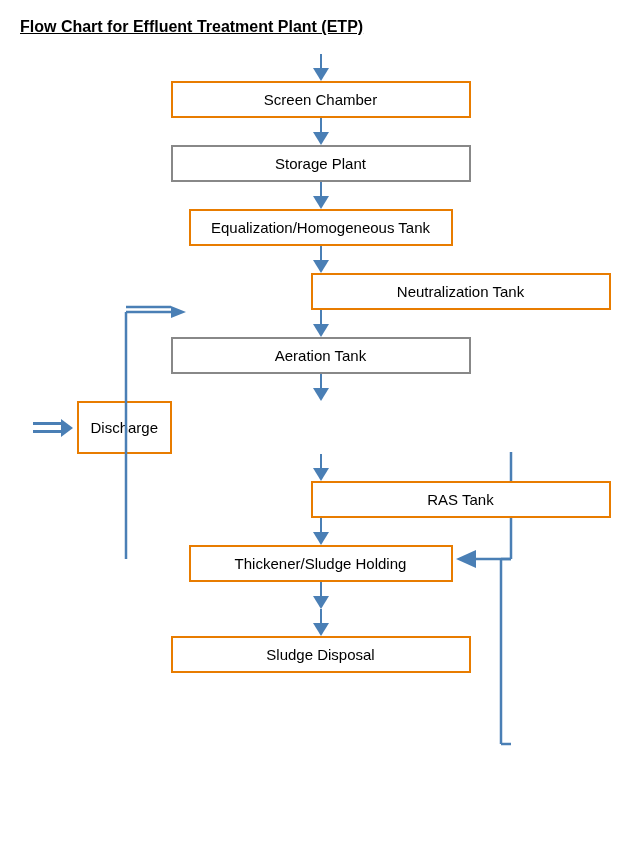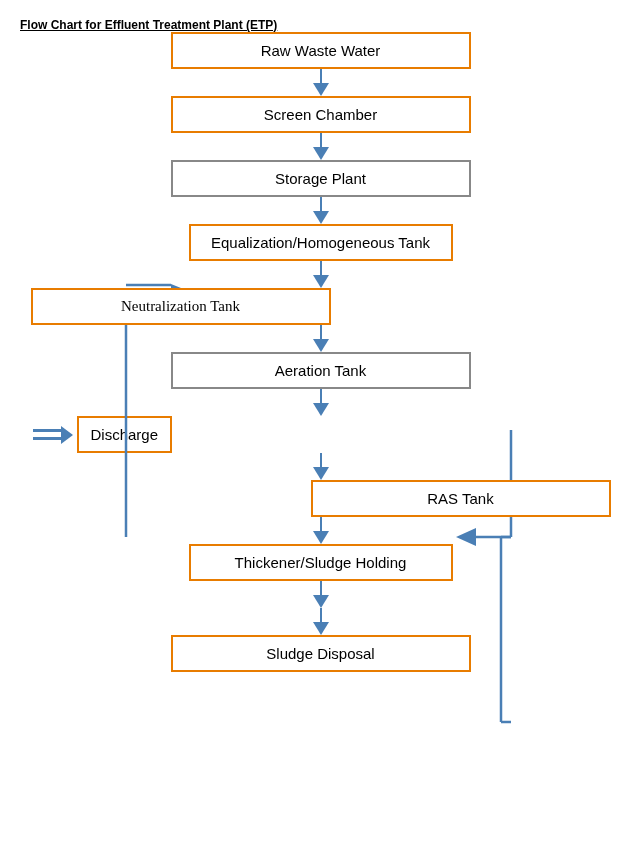--- a/index.html
+++ b/index.html
@@ -4,23 +4,24 @@
   <style>
     * { box-sizing: border-box; margin: 0; padding: 0; }
     body {
       background: #fff;
       font-family: Arial, sans-serif;
       width: 641px;
       min-height: 859px;
       padding: 18px 20px;
     }
     .title {
-      font-size: 12px;
+      font-size: 16px;
       font-weight: bold;
       text-decoration: underline;
+      margin-bottom: 18px;
       color: #000;
     }
     .box {
       border: 2.5px solid #e87c00;
       padding: 8px 18px;
       font-size: 15px;
       color: #000;
       background: #fff;
       text-align: center;
       min-width: 240px;
@@ -41,27 +42,26 @@
     }
     .arrow-line {
       width: 2px;
       background: #4a7fb5;
       height: 14px;
       margin: 0 auto;
     }
     .center-col {
       display: flex;
       flex-direction: column;
-      align-items: flex-start;
+      align-items: flex-end;
       flex: 1;
-      font-family: Liberation Serif, serif;
     }
     .side-box {
       border: 2.5px solid #e87c00;
-      padding: 8px 12px;
+      padding: 16px 12px;
       font-size: 15px;
       color: #000;
       background: #fff;
       text-align: center;
       min-width: 90px;
       margin-left: 4px;
     }
     
     .fc-wrap {
       position: relative;
@@ -102,21 +102,20 @@
 
     <line x1="440" y1="505" x2="480" y2="505" stroke="#4a7fb5" stroke-width="2.5"></line>
 
     <polygon points="445,496 445,514 425,505" fill="#4a7fb5"></polygon>
 
     <line x1="470" y1="690" x2="480" y2="690" stroke="#4a7fb5" stroke-width="2.5"></line>
     <line x1="470" y1="690" x2="470" y2="505" stroke="#4a7fb5" stroke-width="2.5"></line>
     <line x1="470" y1="505" x2="480" y2="505" stroke="#4a7fb5" stroke-width="2.5"></line>
   </svg>
 
-  <div class="box">Raw Waste Water</div>
 
   <div class="inline-connector">
     <div class="arrow-line"></div>
     <div class="arrow-down"></div>
   </div>
 
   <div class="box">Screen Chamber</div>
 
   <div class="inline-connector">
     <div class="arrow-line"></div>

